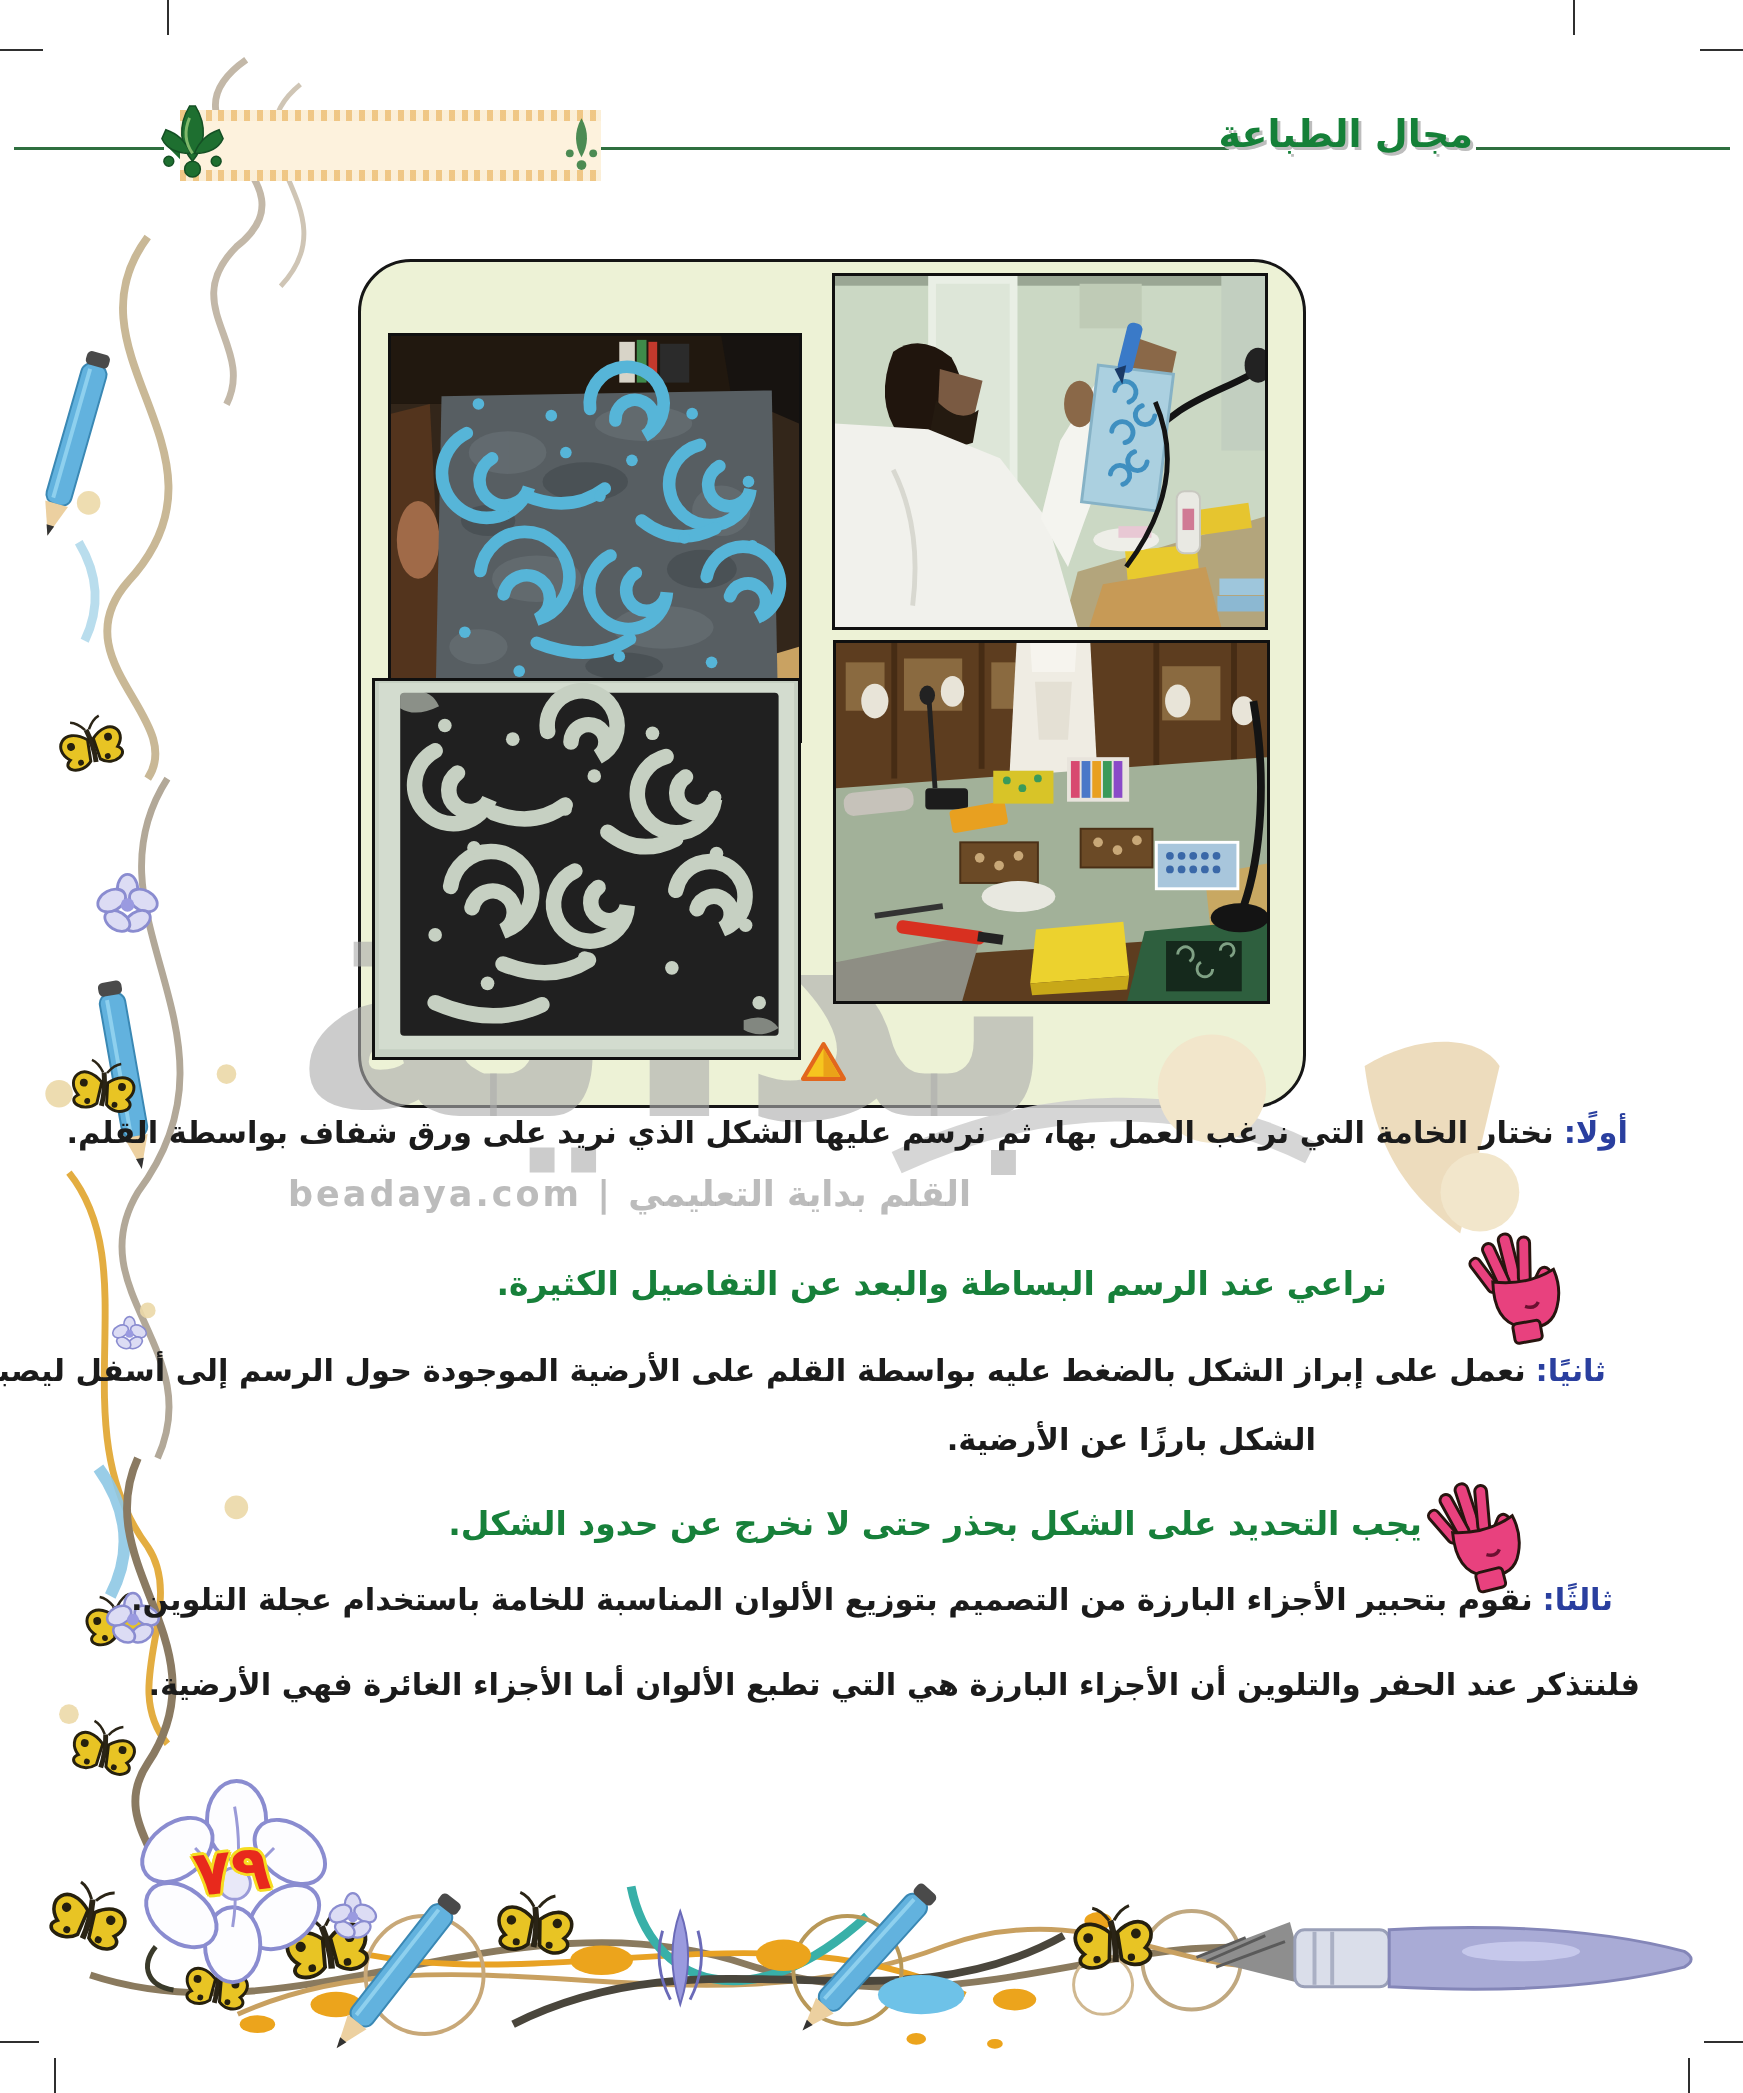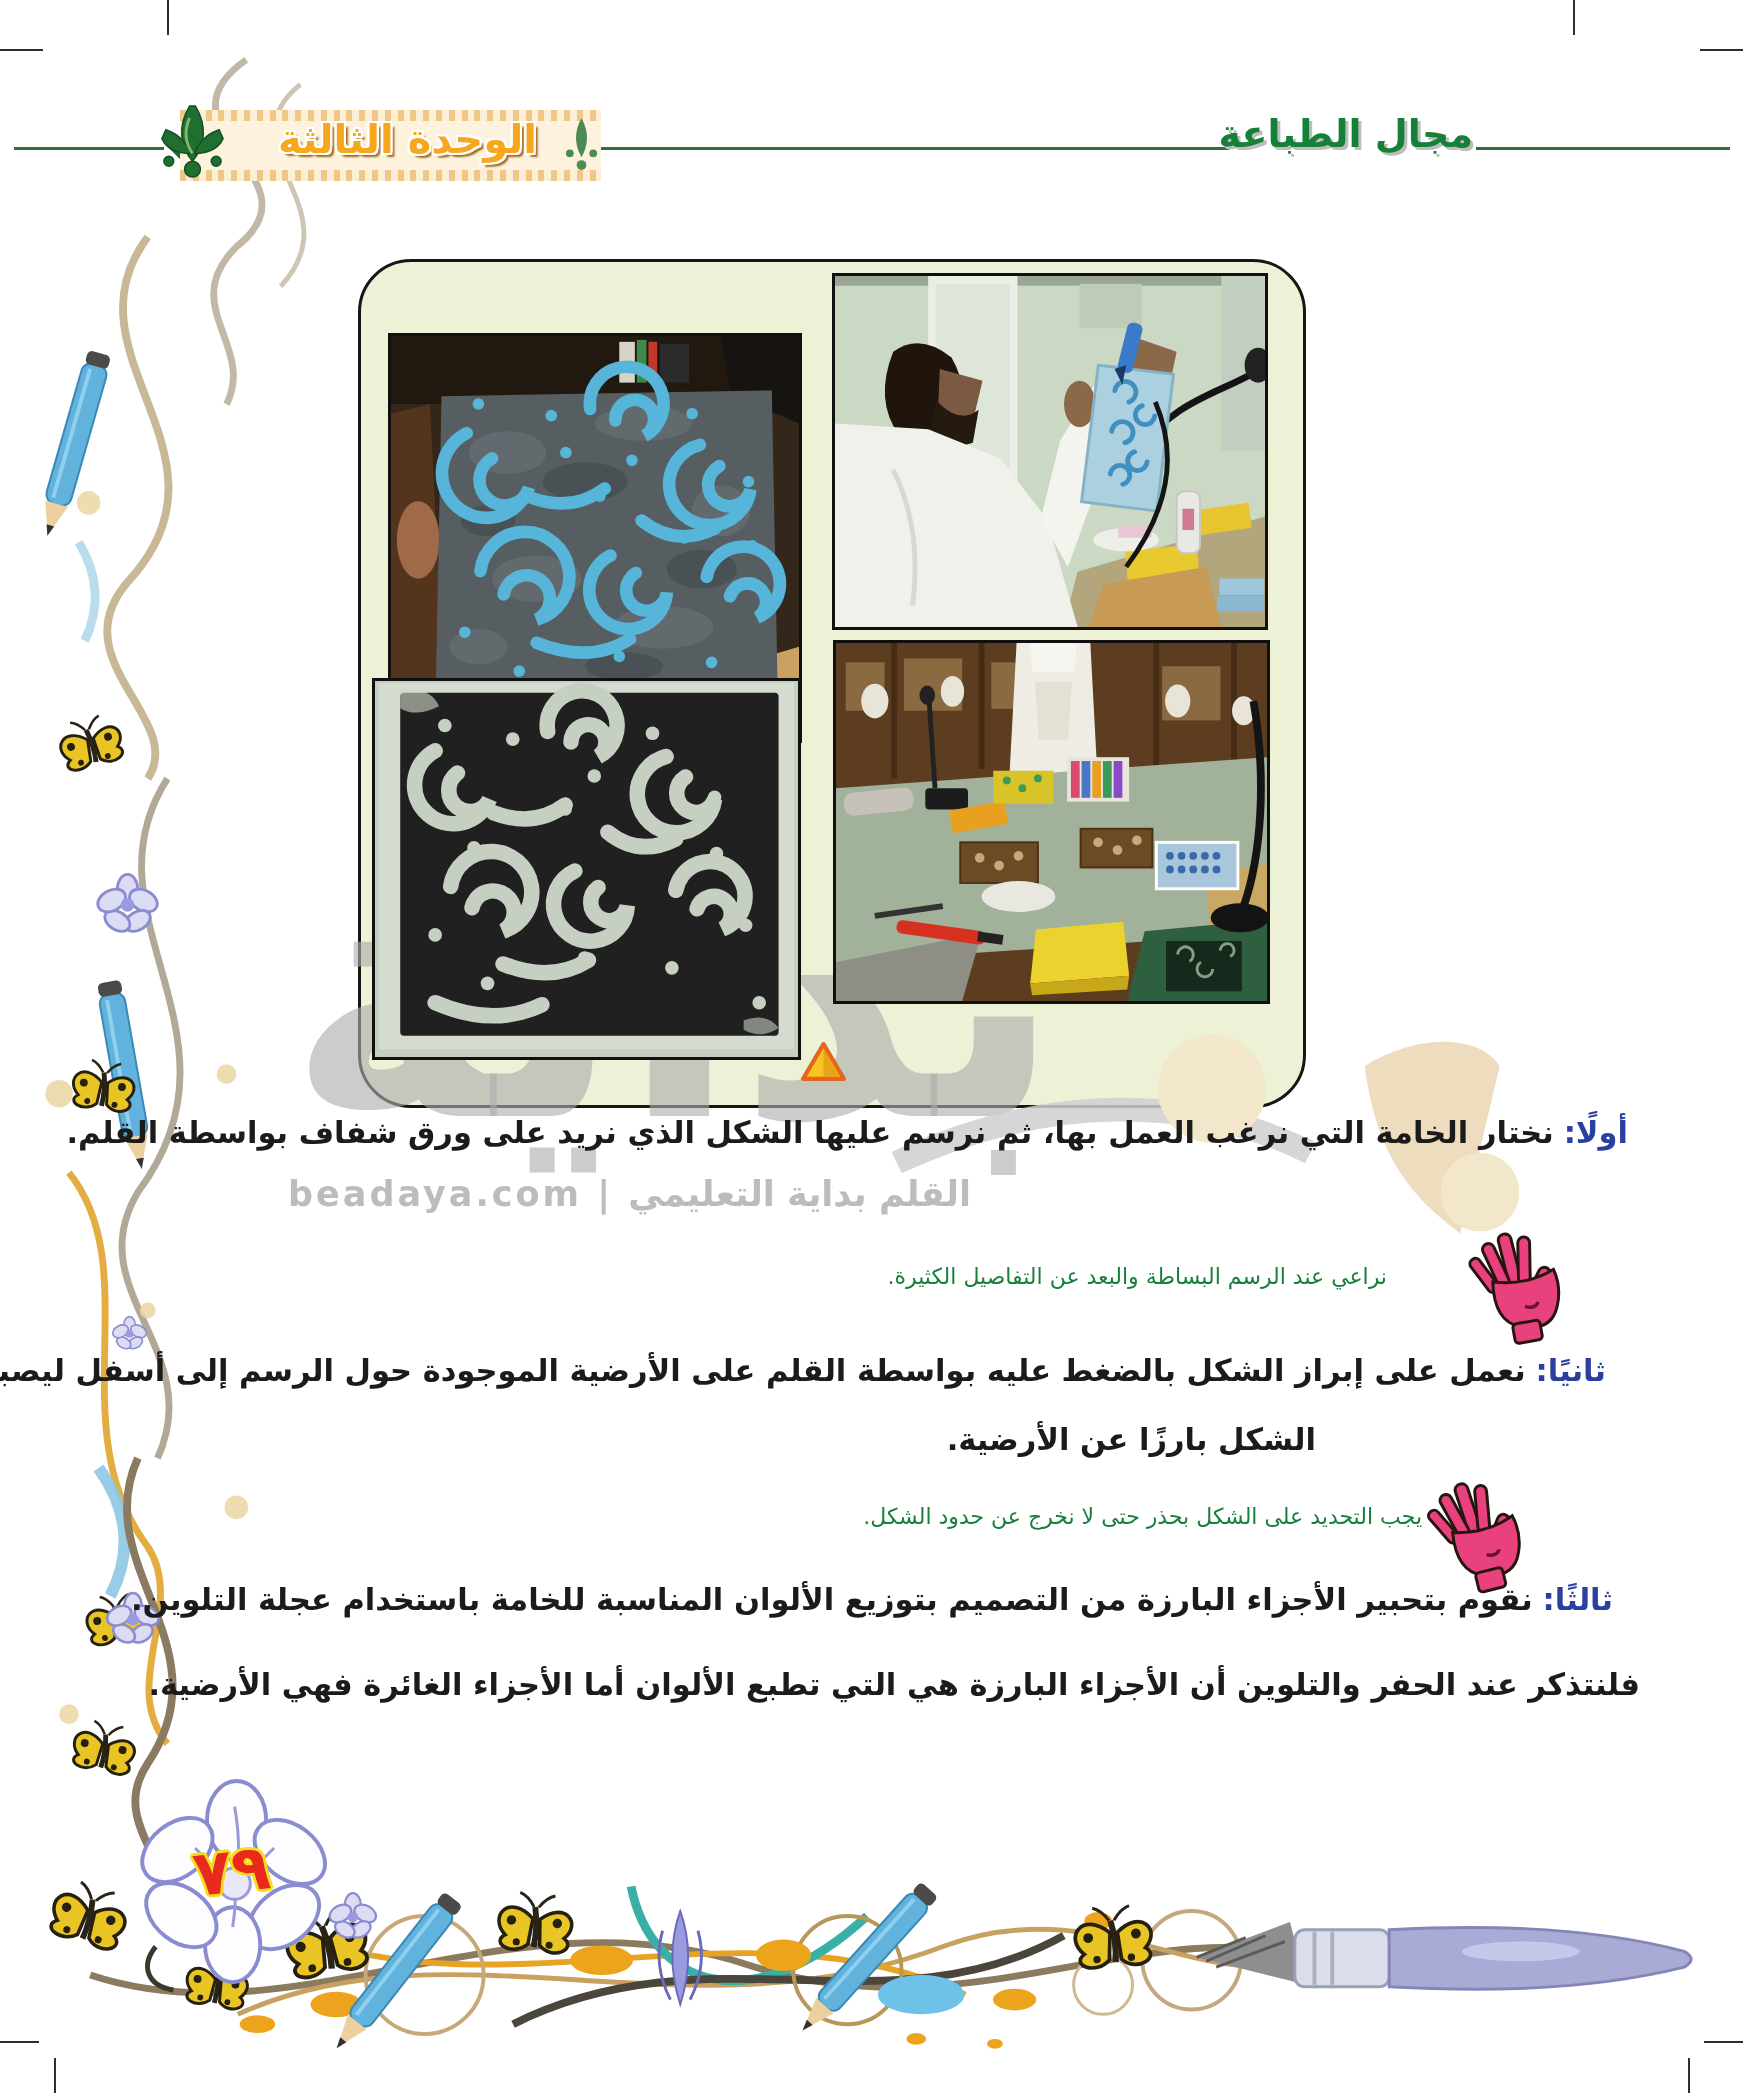--- a/index.html
+++ b/index.html
@@ -32,21 +32,21 @@
      border:3.9px solid #161616;border-radius:53px;z-index:0;box-sizing:border-box;}
   .photo{position:absolute;z-index:2;border:3.9px solid #101010;box-sizing:border-box;
      overflow:hidden;background:#888;}
   .photo svg{display:block;width:100%;height:100%;}
   
   .ar{direction:rtl;white-space:nowrap;}
   .heading{position:absolute;right:268px;top:1069px;z-index:3;font-size:41px;font-weight:700;
      color:#e02715;}
   .body-line{position:absolute;z-index:3;font-size:30.5px;font-weight:700;color:#1b1b1b;}
   .item-label{color:#2a3f9f;margin-left:9.9px;}
-  .note-line{position:absolute;z-index:3;font-size:22px;font-weight:400;color:#17803a;}
+  .note-line{position:absolute;z-index:3;font-size:33px;font-weight:700;color:#17803a;}
   .hand{position:absolute;z-index:3;}
   .triangle{position:absolute;left:798px;top:1040px;width:51px;height:43px;z-index:3;}
   
   .flower-box{position:absolute;left:126px;top:1779px;width:231px;height:215px;z-index:3;}
   .page-num{position:absolute;left:193px;top:1834px;z-index:4;font-size:63px;font-weight:700;
      color:#e8291c;transform:rotate(-6deg);direction:rtl;
      text-shadow:-3px 0 #f6dc20,3px 0 #f6dc20,0 -3px #f6dc20,0 3px #f6dc20,
                  -2px -2px #f6dc20,2px 2px #f6dc20,-2px 2px #f6dc20,2px -2px #f6dc20;}
   .decor{position:absolute;z-index:2;}
   .beige{position:absolute;left:867px;top:1005px;z-index:1;}
@@ -175,21 +175,20 @@
       <path d="M34,18 C 28,32 30,44 37,54" stroke="#7fb86a" stroke-width="3" fill="none"></path>
     </svg>
     <svg style="position:absolute;left:406px;top:7.9px;" width="39" height="63" viewBox="0 0 40 64">
       <g fill="#2e7a3c" opacity=".85">
         <path d="M20,4 C 12,18 13,32 20,44 C 27,32 28,18 20,4 z"></path>
         <circle cx="20" cy="52" r="5"></circle>
           <circle cx="8" cy="40" r="4"></circle>
           <circle cx="32" cy="40" r="4"></circle>
       </g>
     </svg>
-    <span class="banner-label">الوحدة الثالثة</span>
   </div>
 
   <div class="field-title">مجال الطباعة</div>
 
   <div class="wm-big">بداية</div>
   <div class="wm-sub">beadaya.com | القلم بداية التعليمي</div>
   <svg class="beige" width="680" height="266" viewBox="0 0 690 270">
     <path d="M30,160 C 180,90 330,90 450,150" stroke="#cfcfcf" stroke-width="24" fill="none" opacity=".85"></path>
     <circle cx="350" cy="85" r="55" fill="#f2e6cb"></circle>
     <path d="M505,62 C 560,28 622,30 642,62 L602,232 C 560,200 518,162 505,62 z" fill="#eddcbd"></path>

